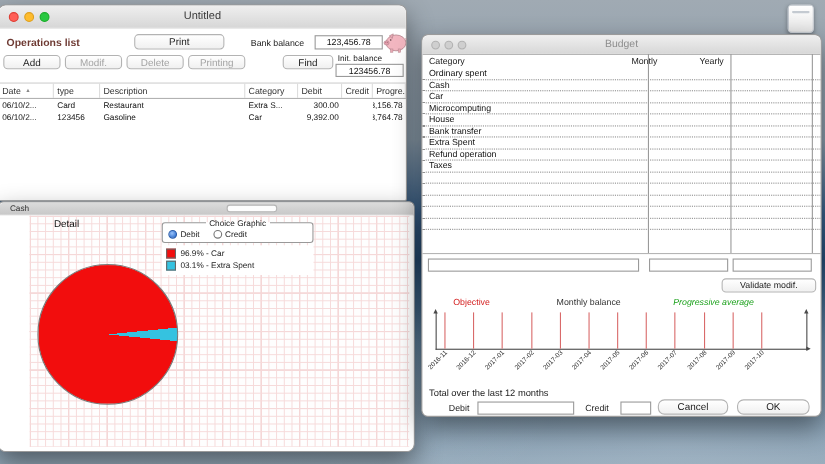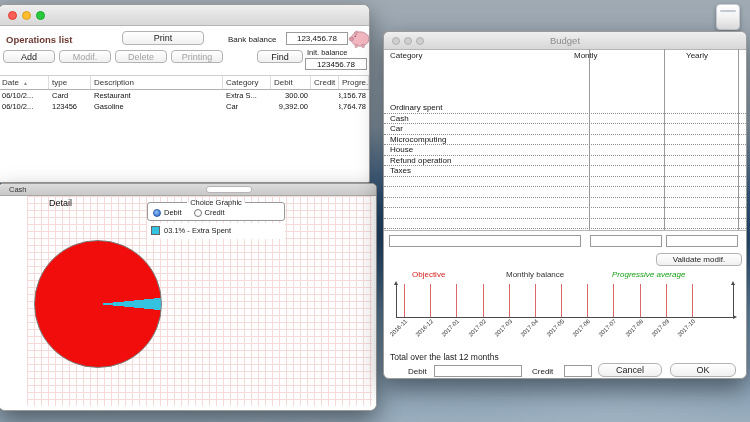--- a/index.html
+++ b/index.html
@@ -75,21 +75,21 @@
 
   
   #bgwin{left:383px;top:31px;width:364px;height:348px;border-radius:6px;}
   #bgwin .titlebar{height:17px;border-radius:6px 6px 0 0;}
   #bgwin .title{top:3px;font-size:9.5px;color:#8d8d8d;}
   #bgwin .dot{width:8px;height:8px;top:5px;}
   .btable{position:absolute;left:0;right:0;top:17px;height:181px;border-bottom:1px solid #b5b5b5;overflow:hidden;}
   .bhead{position:absolute;left:0;right:0;top:0;height:13px;}
   .bhead .h{position:absolute;font-size:8px;color:#222;top:2px;}
   .vline{position:absolute;top:0;height:181px;width:1px;background:#9a9a9a;pointer-events:none;}
-  .brows{position:absolute;left:0;right:0;top:13px;margin-top:41px;}
+  .brows{position:absolute;left:0;right:0;top:13px;}
   .brow{height:10.5px;border-bottom:1px dotted #8f8f8f;font-size:8px;color:#111;padding-left:6px;display:flex;align-items:center;box-sizing:border-box;}
   .validate{left:272px;top:221px;width:86px;height:13px;font-size:8px;}
   .bchart{position:absolute;left:4px;right:4px;top:238px;height:80px;}
   .bleg{position:absolute;top:0;font-size:8px;white-space:nowrap;}
   .plot{position:absolute;left:6px;right:6px;top:11px;bottom:0;}
   .axis-v{position:absolute;width:1px;top:3px;height:34px;background:#4a4a4a;}
   .axis-v:before{content:"";position:absolute;left:-2px;top:-3px;border-left:2.5px solid transparent;border-right:2.5px solid transparent;border-bottom:4px solid #4a4a4a;}
   .axis-h{position:absolute;left:2px;right:2px;top:36px;height:1px;background:#4a4a4a;}
   .axis-h:after{content:"";position:absolute;right:-3px;top:-2px;border-top:2.5px solid transparent;border-bottom:2.5px solid transparent;border-left:4px solid #4a4a4a;}
   .months{position:absolute;left:10px;right:18px;top:3px;bottom:0;display:flex;}
@@ -112,20 +112,21 @@
   <div class="drive">
     <div class="drive-body"></div>
     <div class="drive-slot"></div>
   </div>
 
   <div class="window" id="opwin">
     <div class="titlebar">
       <span class="dot red" style="left:9px"></span>
       <span class="dot yel" style="left:23px"></span>
       <span class="dot grn" style="left:37px"></span>
+      <div class="title">Untitled</div>
     </div>
 
     <div class="lbl opslabel">Operations list</div>
     <div class="btn" style="left:123px;top:26px;width:82px;height:14px">Print</div>
     <div class="lbl" style="left:229px;top:30px;font-size:8px">Bank balance</div>
     <div class="inp" style="left:287px;top:27px;width:62px;height:13px">123,456.78</div>
 
     <svg style="position:absolute;left:348px;top:22px" width="24" height="22" viewBox="0 0 24 22">
       <path d="M21.5 10 q1.6 -1.2 0.4 -2.4" fill="none" stroke="#b98a92" stroke-width="0.8"></path>
       <ellipse cx="13" cy="12" rx="9" ry="7.2" fill="#f2b6c0" stroke="#b98a92" stroke-width="0.8"></ellipse>
@@ -198,48 +199,54 @@
               <span>Debit</span>
             </span>
             <span class="radiopt">
               <span class="radio"></span>
               <span>Credit</span>
             </span>
           </div>
         </fieldset>
         <div class="legendbox">
           <div class="lg-item">
+            <span class="lg-swatch" style="background: rgb(242, 13, 13);"></span>
+            <span>96.9% - Car</span>
+          </div>
+          <div class="lg-item">
             <span class="lg-swatch" style="background: rgb(53, 194, 224);"></span>
             <span>03.1% - Extra Spent</span>
           </div>
         </div>
       </div>
     </div>
   </div>
 
   <div class="window" id="bgwin">
     <div class="titlebar">
       <span class="dot grey" style="left:8px"></span>
       <span class="dot grey" style="left:20px"></span>
       <span class="dot grey" style="left:32px"></span>
       <div class="title">Budget</div>
     </div>
 
     <div class="btable">
       <div class="bhead">
         <div class="h" style="left:6px">Category</div>
         <div class="h" style="left:190px;width:72px;text-align:left">Montly</div>
-        <div class="h" style="left:252px;width:72px;text-align:right">Yearly</div>
+        <div class="h" style="left:252px;width:72px;text-align:left">Yearly</div>
       </div>
       <div class="brows">
         <div class="brow">Ordinary spent</div>
         <div class="brow">Cash</div>
         <div class="brow">Car</div>
         <div class="brow">Microcomputing</div>
         <div class="brow">House</div>
+        <div class="brow">Bank transfer</div>
+        <div class="brow">Extra Spent</div>
         <div class="brow">Refund operation</div>
         <div class="brow">Taxes</div>
         <div class="brow"></div>
         <div class="brow"></div>
         <div class="brow"></div>
         <div class="brow"></div>
         <div class="brow"></div>
       </div>
       <div class="vline" style="left:205px"></div>
       <div class="vline" style="left:280px"></div>

